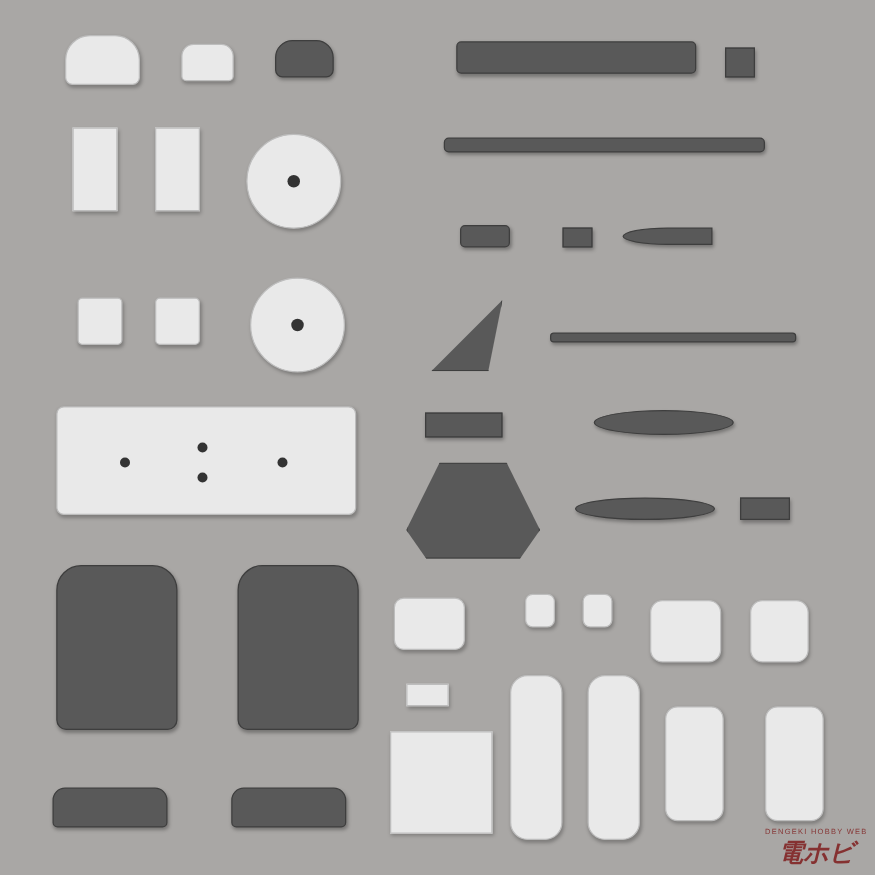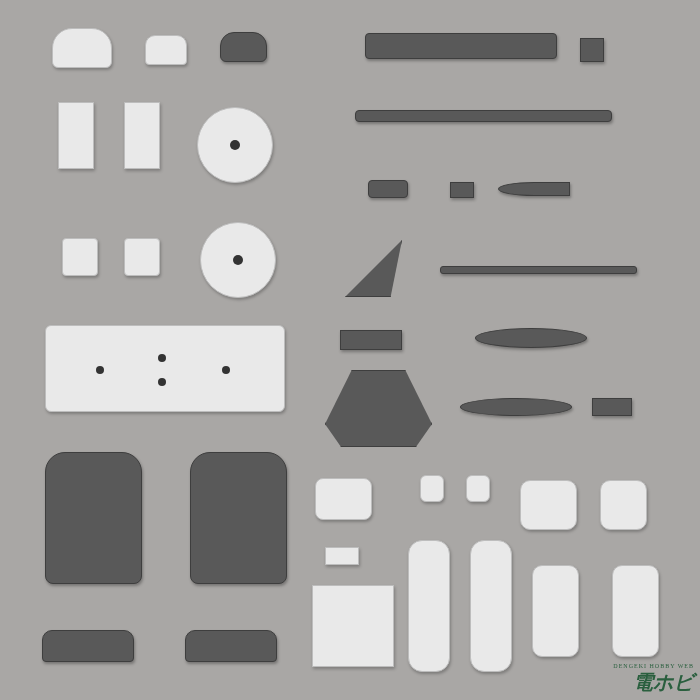--- a/index.html
+++ b/index.html
@@ -2,21 +2,21 @@
 <html><head>
 <meta charset="utf-8">
 <style>
   html,body{margin:0;padding:0;}
   body{width:700px;height:700px;overflow:hidden;background:#a9a7a5;font-family:"Liberation Sans",sans-serif;}
   .stage{position:relative;width:700px;height:700px;background:#a9a7a5;}
   .p{position:absolute;}
   .w{background:#e9e9e9;border:1px solid #bdbdbd;box-shadow:1px 2px 3px rgba(0,0,0,.25);}
   .d{background:#595959;border:1px solid #3e3e3e;box-shadow:1px 2px 3px rgba(0,0,0,.3);}
   .hole{position:absolute;border-radius:50%;background:#333;}
-  .wm{position:absolute;right:6px;bottom:4px;color:#14532d;opacity:.85;text-align:right;font-family:Liberation Serif, serif;}
+  .wm{position:absolute;right:6px;bottom:4px;color:#7f1d1d;opacity:.85;text-align:center;}
   .wm .small{font-size:6px;letter-spacing:1px;}
   .wm .big{font-size:20px;font-weight:bold;font-style:italic;}
 </style>
 </head>
 <body>
 
 <div class="stage">
 
   <div class="p w" style="left:52px;top:28px;width:58px;height:38px;border-radius:20px 20px 6px 6px;"></div>
   <div class="p w" style="left:145px;top:35px;width:40px;height:28px;border-radius:10px 10px 4px 4px;"></div>

